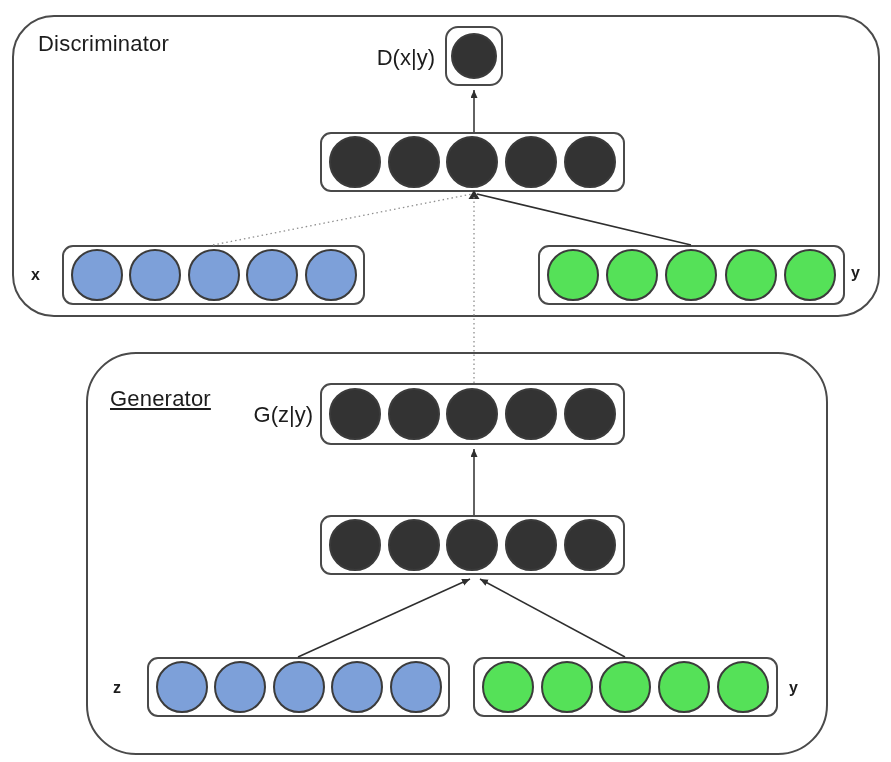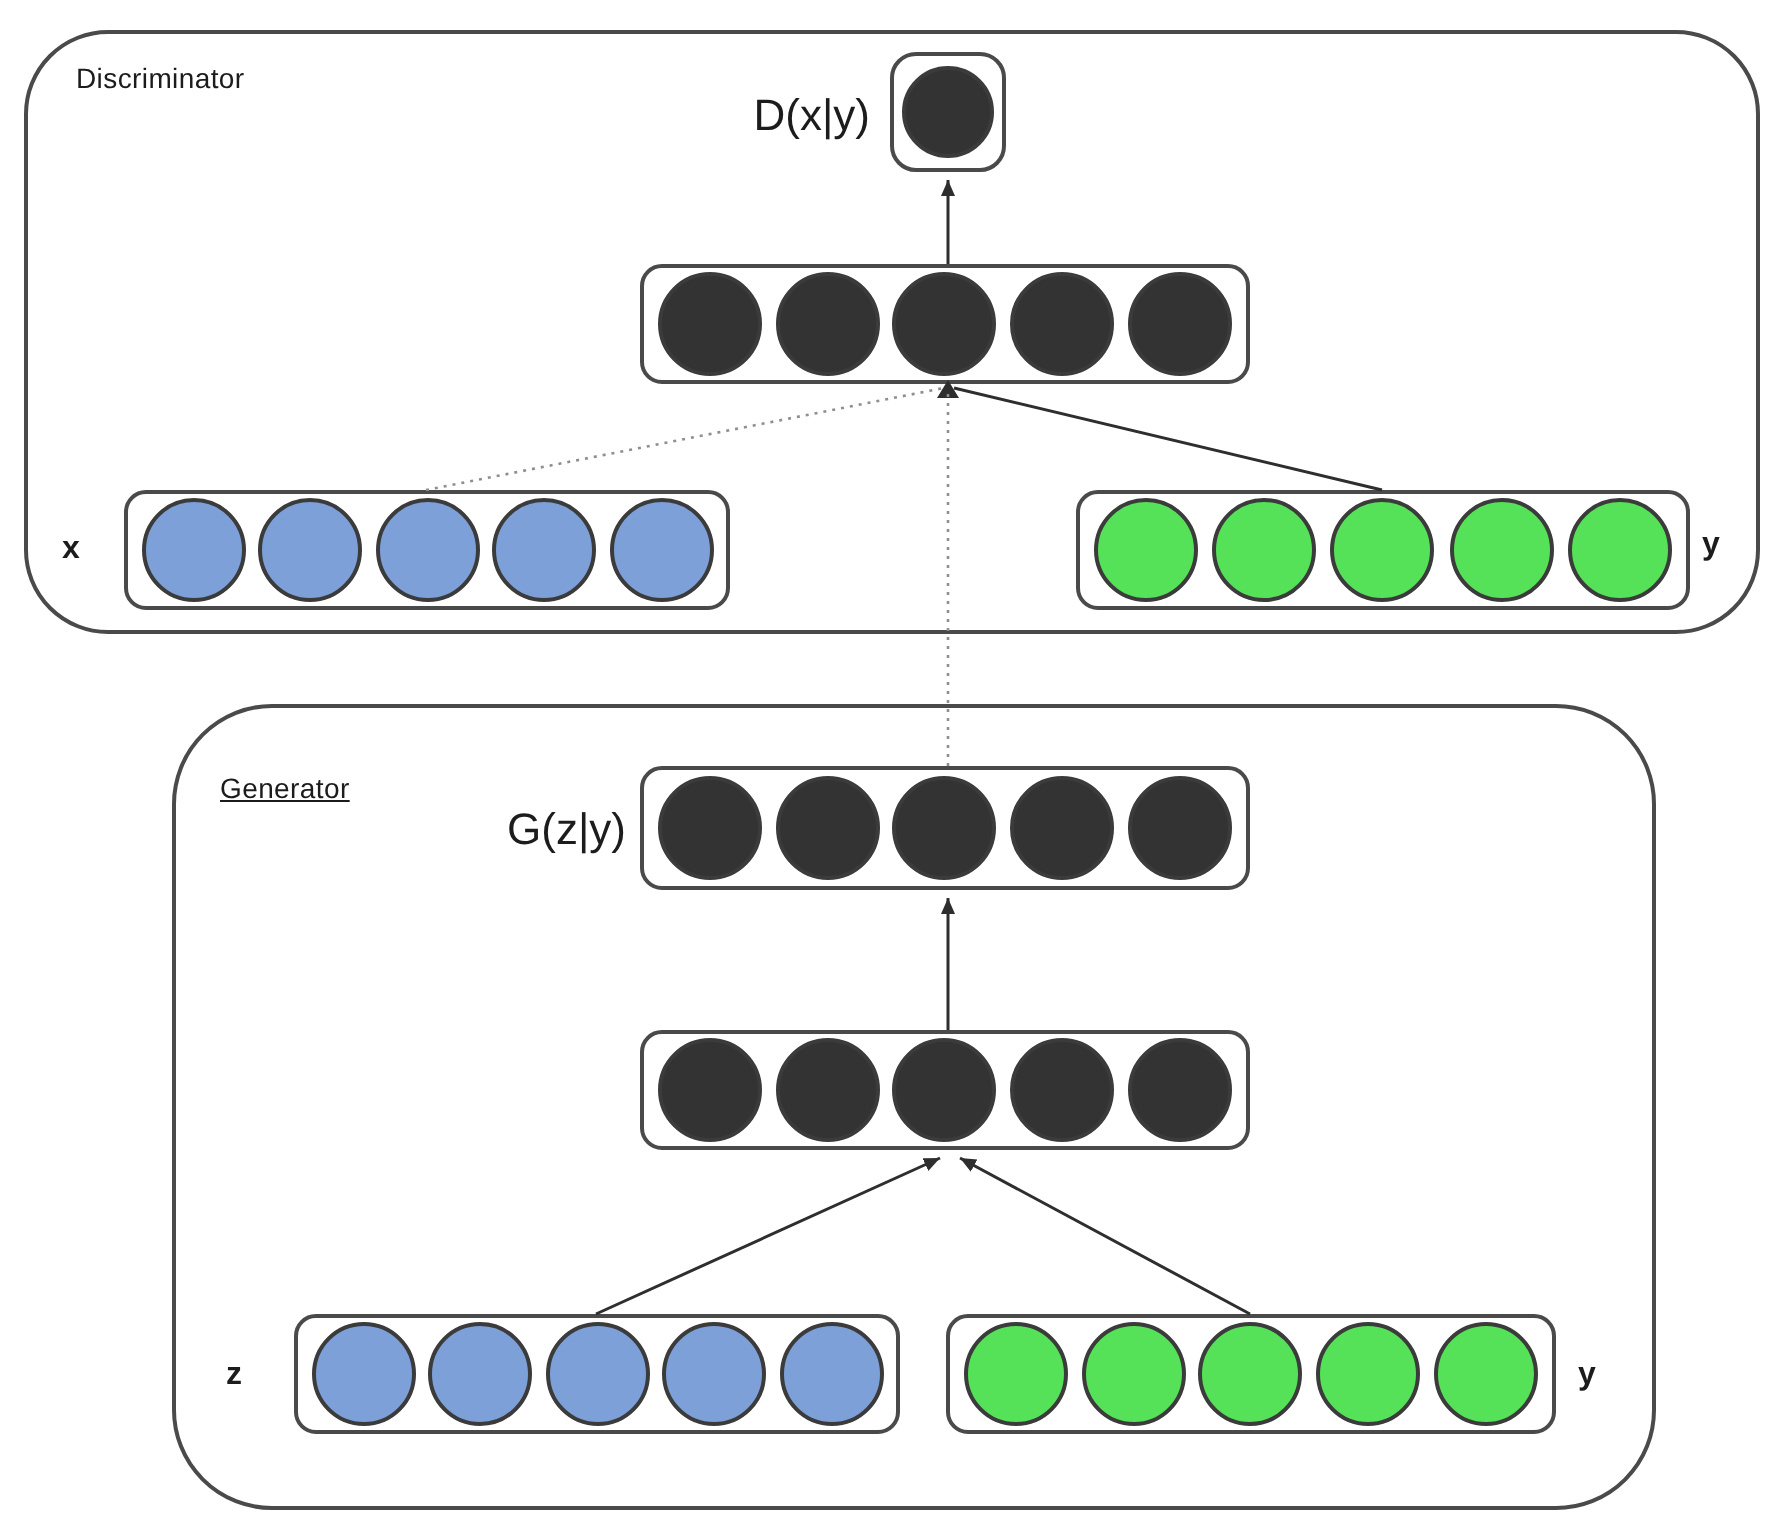--- a/index.html
+++ b/index.html
@@ -53,21 +53,21 @@
   .layer.y-input  { left: 538px; top: 245px; width: 307px; height: 60px; }
   .layer.g-out    { left: 320px; top: 383px; width: 305px; height: 62px; }
   .layer.g-hidden { left: 320px; top: 515px; width: 305px; height: 60px; }
   .layer.z-input  { left: 147px; top: 657px; width: 303px; height: 60px; }
   .layer.y2-input { left: 473px; top: 657px; width: 305px; height: 60px; }
 
   .lbl {
     position: absolute;
     white-space: nowrap;
   }
-  .lbl.section { font-size: 14px; letter-spacing: 0.2px; }
+  .lbl.section { font-size: 22px; letter-spacing: 0.2px; }
   .lbl.disc-title { left: 38px; top: 31px; }
   .lbl.gen-title  { left: 110px; top: 386px; text-decoration: underline; }
   .lbl.func { font-size: 22px; text-align: right; }
   .lbl.d-func { left: 330px; top: 45px; width: 105px; }
   .lbl.g-func { left: 208px; top: 402px; width: 105px; }
   .lbl.io { font-size: 16px; font-weight: 700; }
   .lbl.x-lbl  { left: 31px;  top: 266px; }
   .lbl.y-lbl  { left: 851px; top: 264px; }
   .lbl.z-lbl  { left: 113px; top: 679px; }
   .lbl.y2-lbl { left: 789px; top: 679px; }

